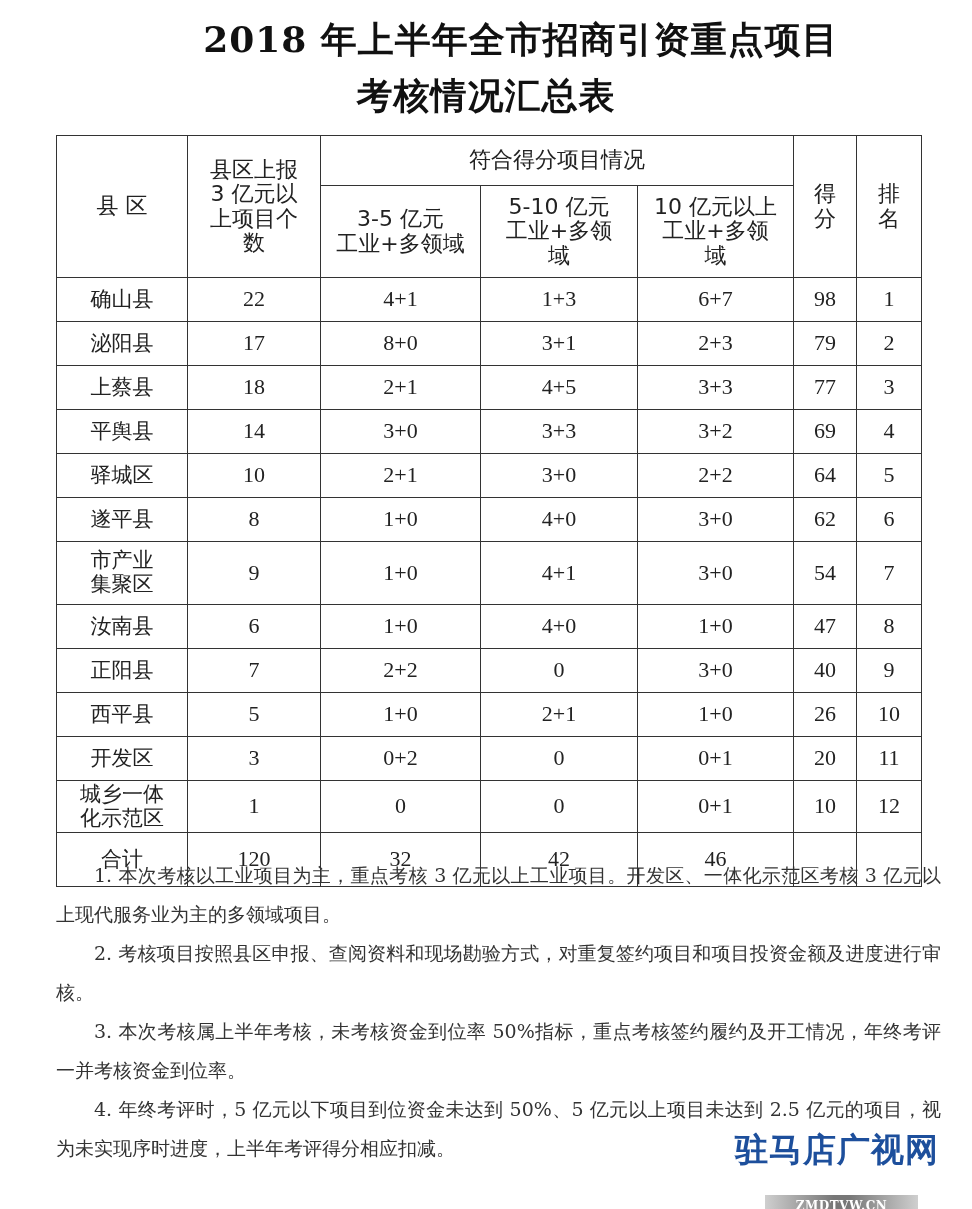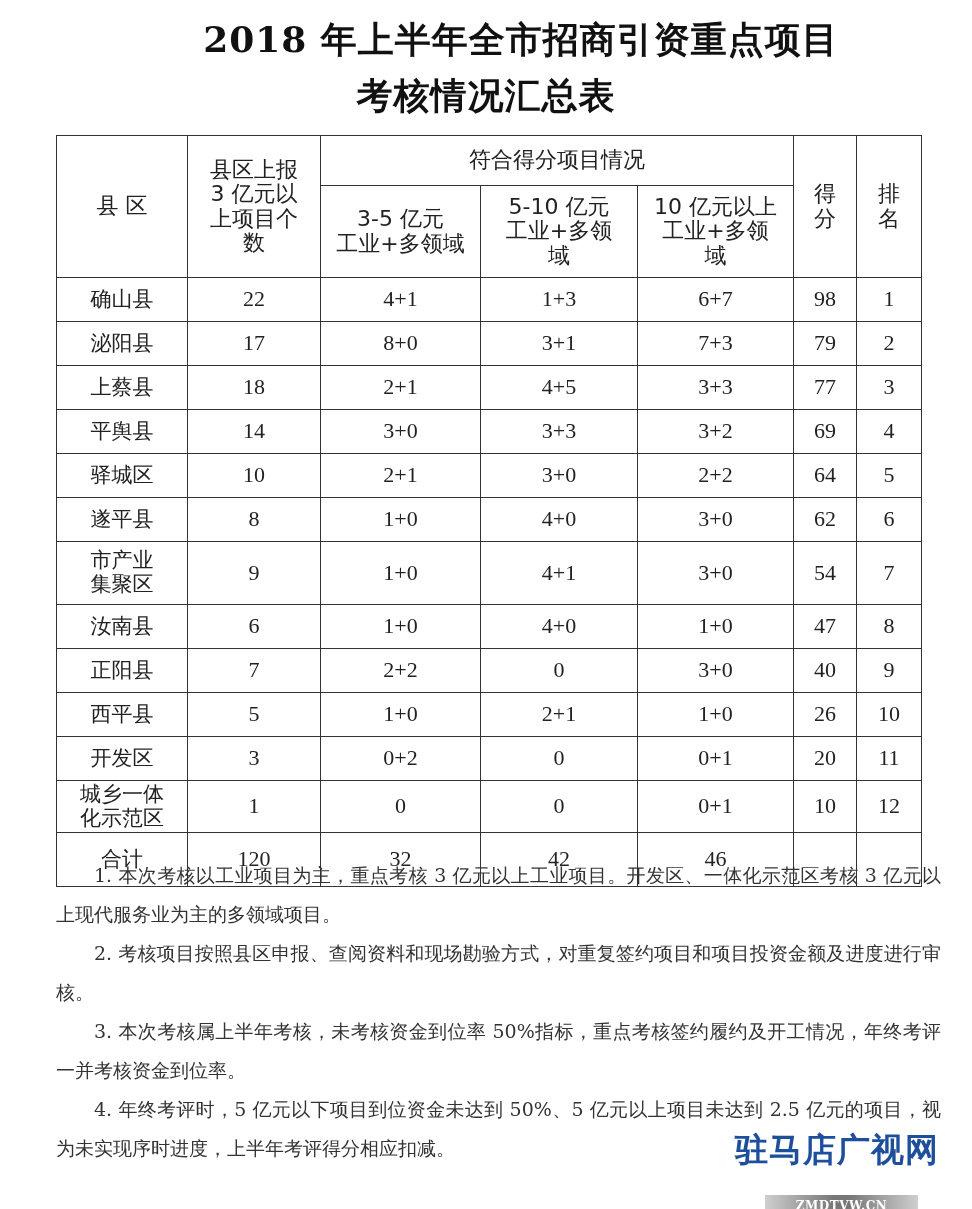--- a/index.html
+++ b/index.html
@@ -93,21 +93,21 @@
         <td>1+3</td>
         <td>6+7</td>
         <td>98</td>
         <td>1</td>
       </tr>
       <tr style="height: 44px; padding-left: 47px;">
         <td class="name" style="white-space: pre-line;">泌阳县</td>
         <td>17</td>
         <td>8+0</td>
         <td>3+1</td>
-        <td>7+3</td>
+        <td>2+3</td>
         <td>79</td>
         <td>2</td>
       </tr>
       <tr style="height: 44px;">
         <td class="name" style="white-space: pre-line;">上蔡县</td>
         <td>18</td>
         <td>2+1</td>
         <td>4+5</td>
         <td>3+3</td>
         <td>77</td>

